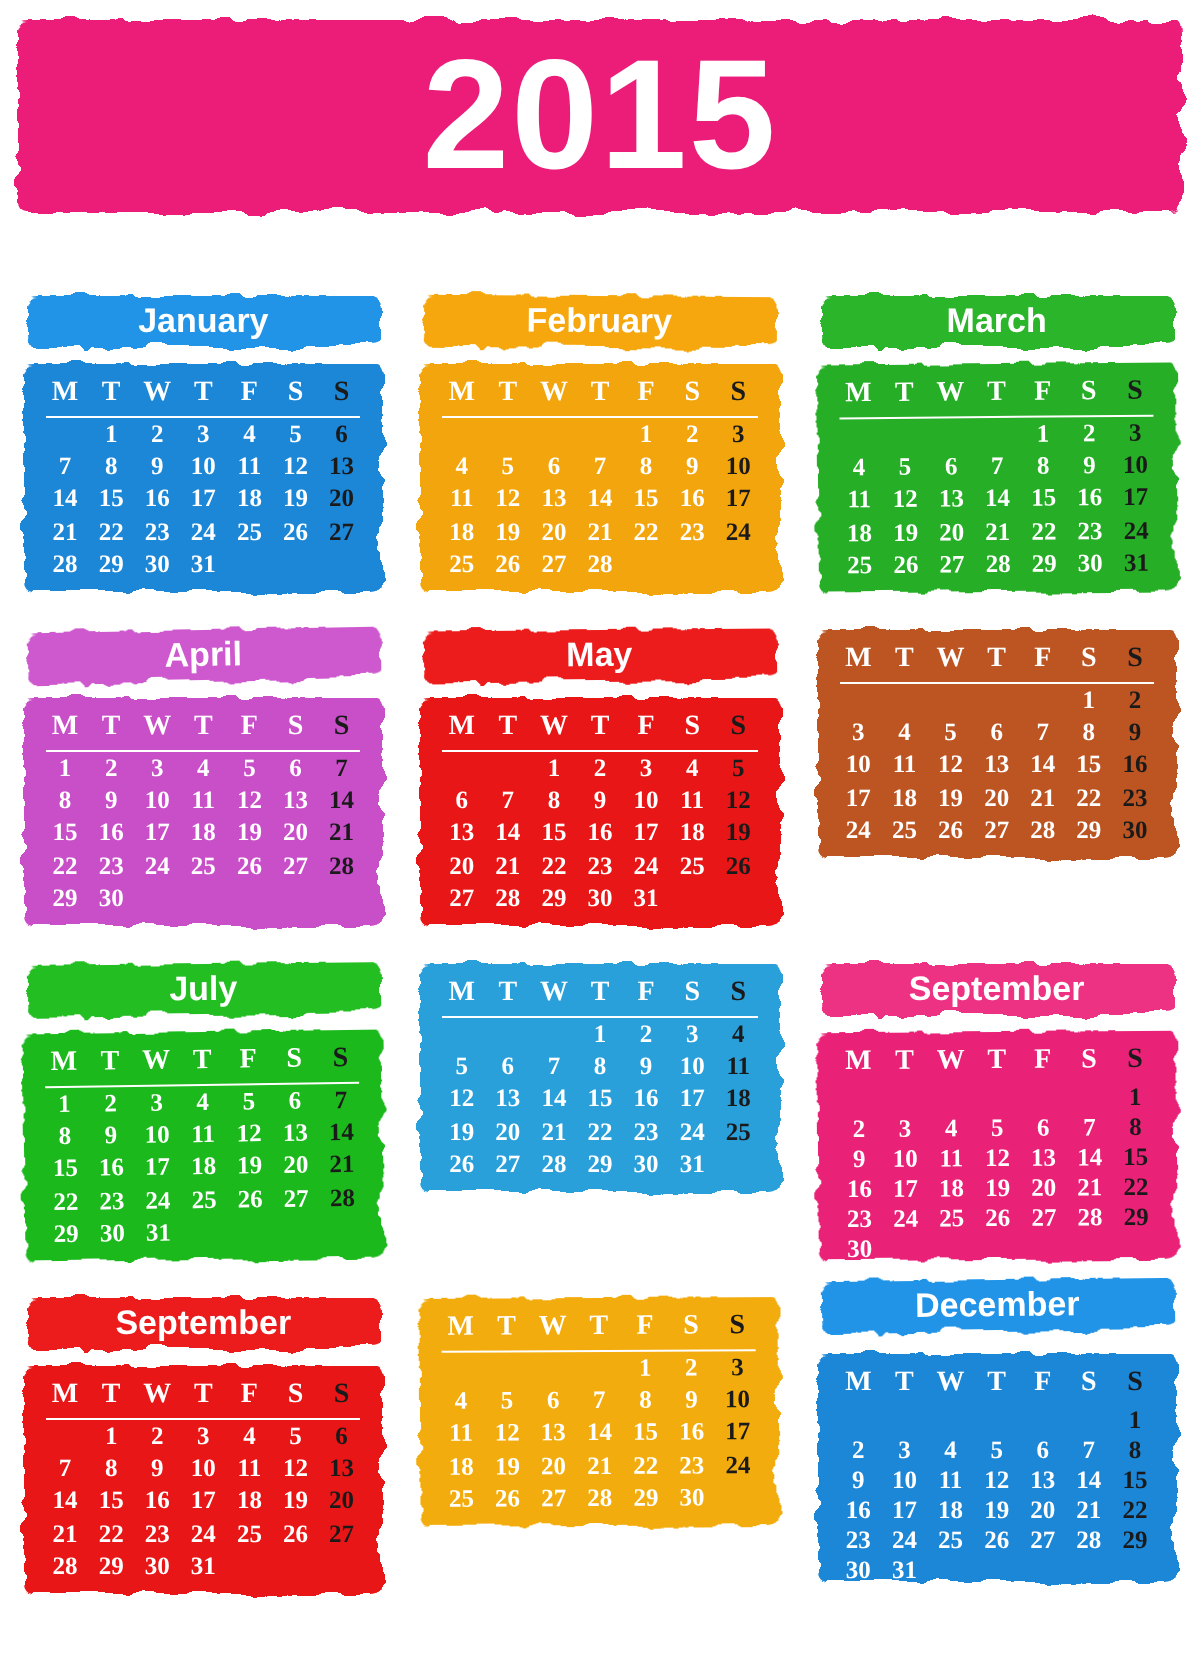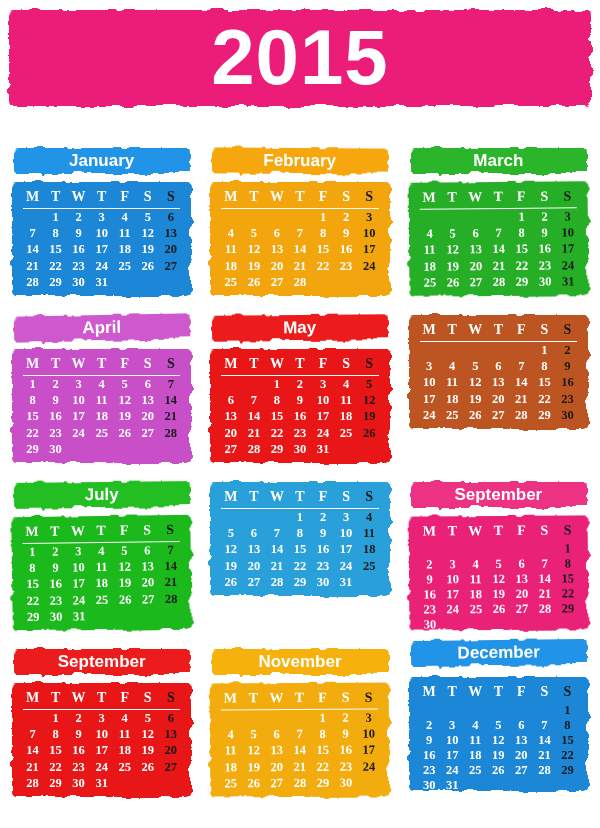--- a/index.html
+++ b/index.html
@@ -727,23 +727,20 @@
             <span class="dcell">31</span>
             <span class="dcell"></span>
             <span class="dcell"></span>
             <span class="dcell sun"></span>
           </div>
         </div>
     </div>
   </div>
 
   <div class="month">
-    <div class="strip paint" style="--c: #F6B111;">
-      <span class="label">November</span>
-    </div>
     <div class="mbody paint" style="--c: #F3AC0C;">
       <div class="wrow">
           <span class="wcell">M</span>
           <span class="wcell">T</span>
           <span class="wcell">W</span>
           <span class="wcell">T</span>
           <span class="wcell">F</span>
           <span class="wcell">S</span>
           <span class="wcell sun">S</span>
         </div>

